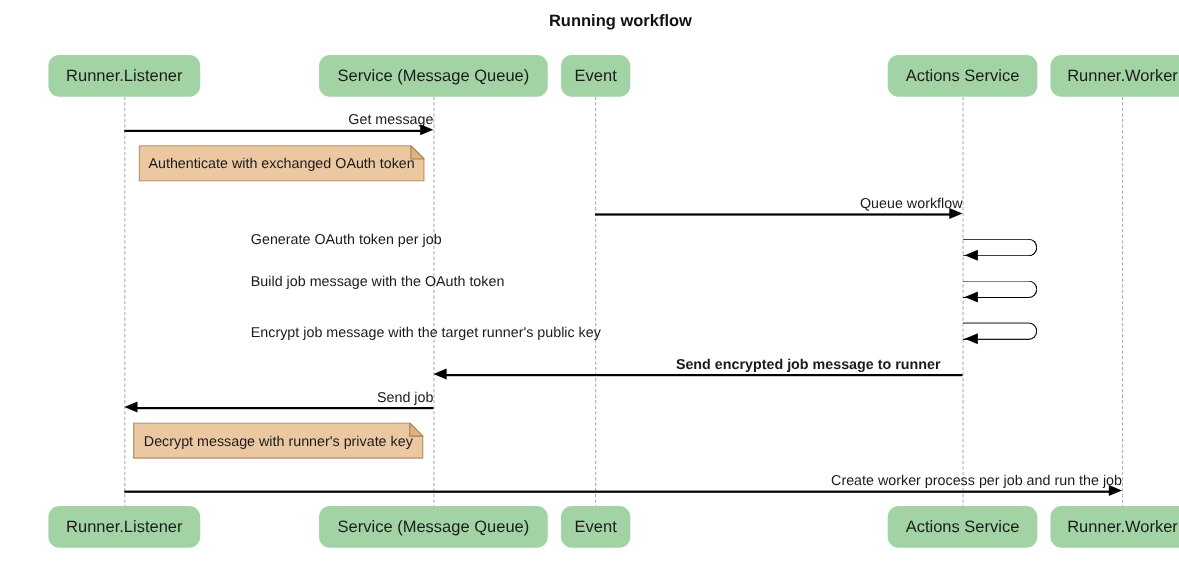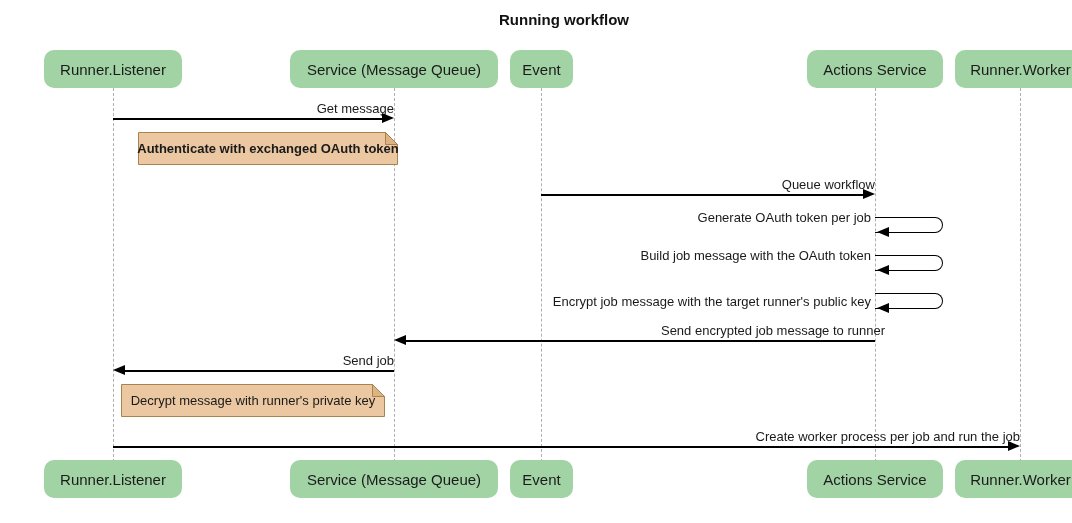--- a/index.html
+++ b/index.html
@@ -16,21 +16,21 @@
     display:flex;align-items:center;justify-content:center;
     font-size:15px;color:#1b1b1b;box-sizing:border-box;
   }
   .lifeline{
     position:absolute;width:0;border-left:1px dashed #b0b0b0;
   }
   .msg-label{
     position:absolute;font-size:13px;color:#1a1a1a;white-space:nowrap;
   }
   .center{text-align:right;}
-  .right{text-align:right;}
+  .right{text-align:left;}
   .msg-line{
     position:absolute;height:1.5px;background:#000;
   }
   .arrowhead{
     position:absolute;width:0;height:0;
     border-top:5.5px solid transparent;border-bottom:5.5px solid transparent;
   }
   .arrowhead.east{border-left:12px solid #000;}
   .arrowhead.west{border-right:12px solid #000;}
   .loop{
@@ -74,21 +74,21 @@
       <span>Actions Service</span>
     </div>
   <div class="actor" style="left:927px;top:50px;width:131px;">
       <span>Runner.Worker</span>
     </div>
 
   <div class="msg-label center" style="left:85px;top:101px;width:281px;">Get message</div>
   <div class="msg-line" style="left:85px;top:118px;width:270px;"></div>
   <div class="arrowhead east" style="left:354px;top:113px;"></div>
 
-  <div class="note" style="left:110px;top:132px;width:260px;font-weight:bold;">
+  <div class="note" style="left:98px;top:132px;width:260px;">
     <svg width="260" height="33" viewBox="0 0 260 33">
       <path d="M0.5,0.5 L247.5,0.5 L259.5,12.5 L259.5,32.5 L0.5,32.5 Z" fill="#ebc8a2" stroke="#a9824d" stroke-width="1"></path>
       <path d="M247.5,0.5 L247.5,12.5 L259.5,12.5 Z" fill="#ddb285" stroke="#a9824d" stroke-width="1"></path>
     </svg>
     <span class="note-text">Authenticate with exchanged OAuth token</span>
   </div>
 
   <div class="msg-label center" style="left:513px;top:177px;width:334px;">Queue workflow</div>
   <div class="msg-line" style="left:513px;top:194px;width:323px;"></div>
   <div class="arrowhead east" style="left:835px;top:189px;"></div>
@@ -98,21 +98,21 @@
   <div class="arrowhead west" style="left:849px;top:227px;"></div>
 
   <div class="msg-label right" style="left:200px;top:248px;width:643px;">Build job message with the OAuth token</div>
   <div class="loop" style="left:847px;top:255px;"></div>
   <div class="arrowhead west" style="left:849px;top:265px;"></div>
 
   <div class="msg-label right" style="left:200px;top:294px;width:643px;">Encrypt job message with the target runner's public key</div>
   <div class="loop" style="left:847px;top:293px;"></div>
   <div class="arrowhead west" style="left:849px;top:303px;"></div>
 
-  <div class="msg-label center" style="left:376px;top:323px;width:481px;">Send encrypted job message to runner</div>
+  <div class="msg-label center" style="left:346px;top:323px;width:481px;font-weight:bold;">Send encrypted job message to runner</div>
   <div class="msg-line" style="left:377px;top:340px;width:470px;"></div>
   <div class="arrowhead west" style="left:366px;top:335px;"></div>
 
   <div class="msg-label center" style="left:85px;top:353px;width:281px;">Send job</div>
   <div class="msg-line" style="left:96px;top:370px;width:270px;"></div>
   <div class="arrowhead west" style="left:85px;top:365px;"></div>
 
   <div class="note" style="left:93px;top:384px;width:264px;">
     <svg width="264" height="33" viewBox="0 0 264 33">
       <path d="M0.5,0.5 L251.5,0.5 L263.5,12.5 L263.5,32.5 L0.5,32.5 Z" fill="#ebc8a2" stroke="#a9824d" stroke-width="1"></path>

